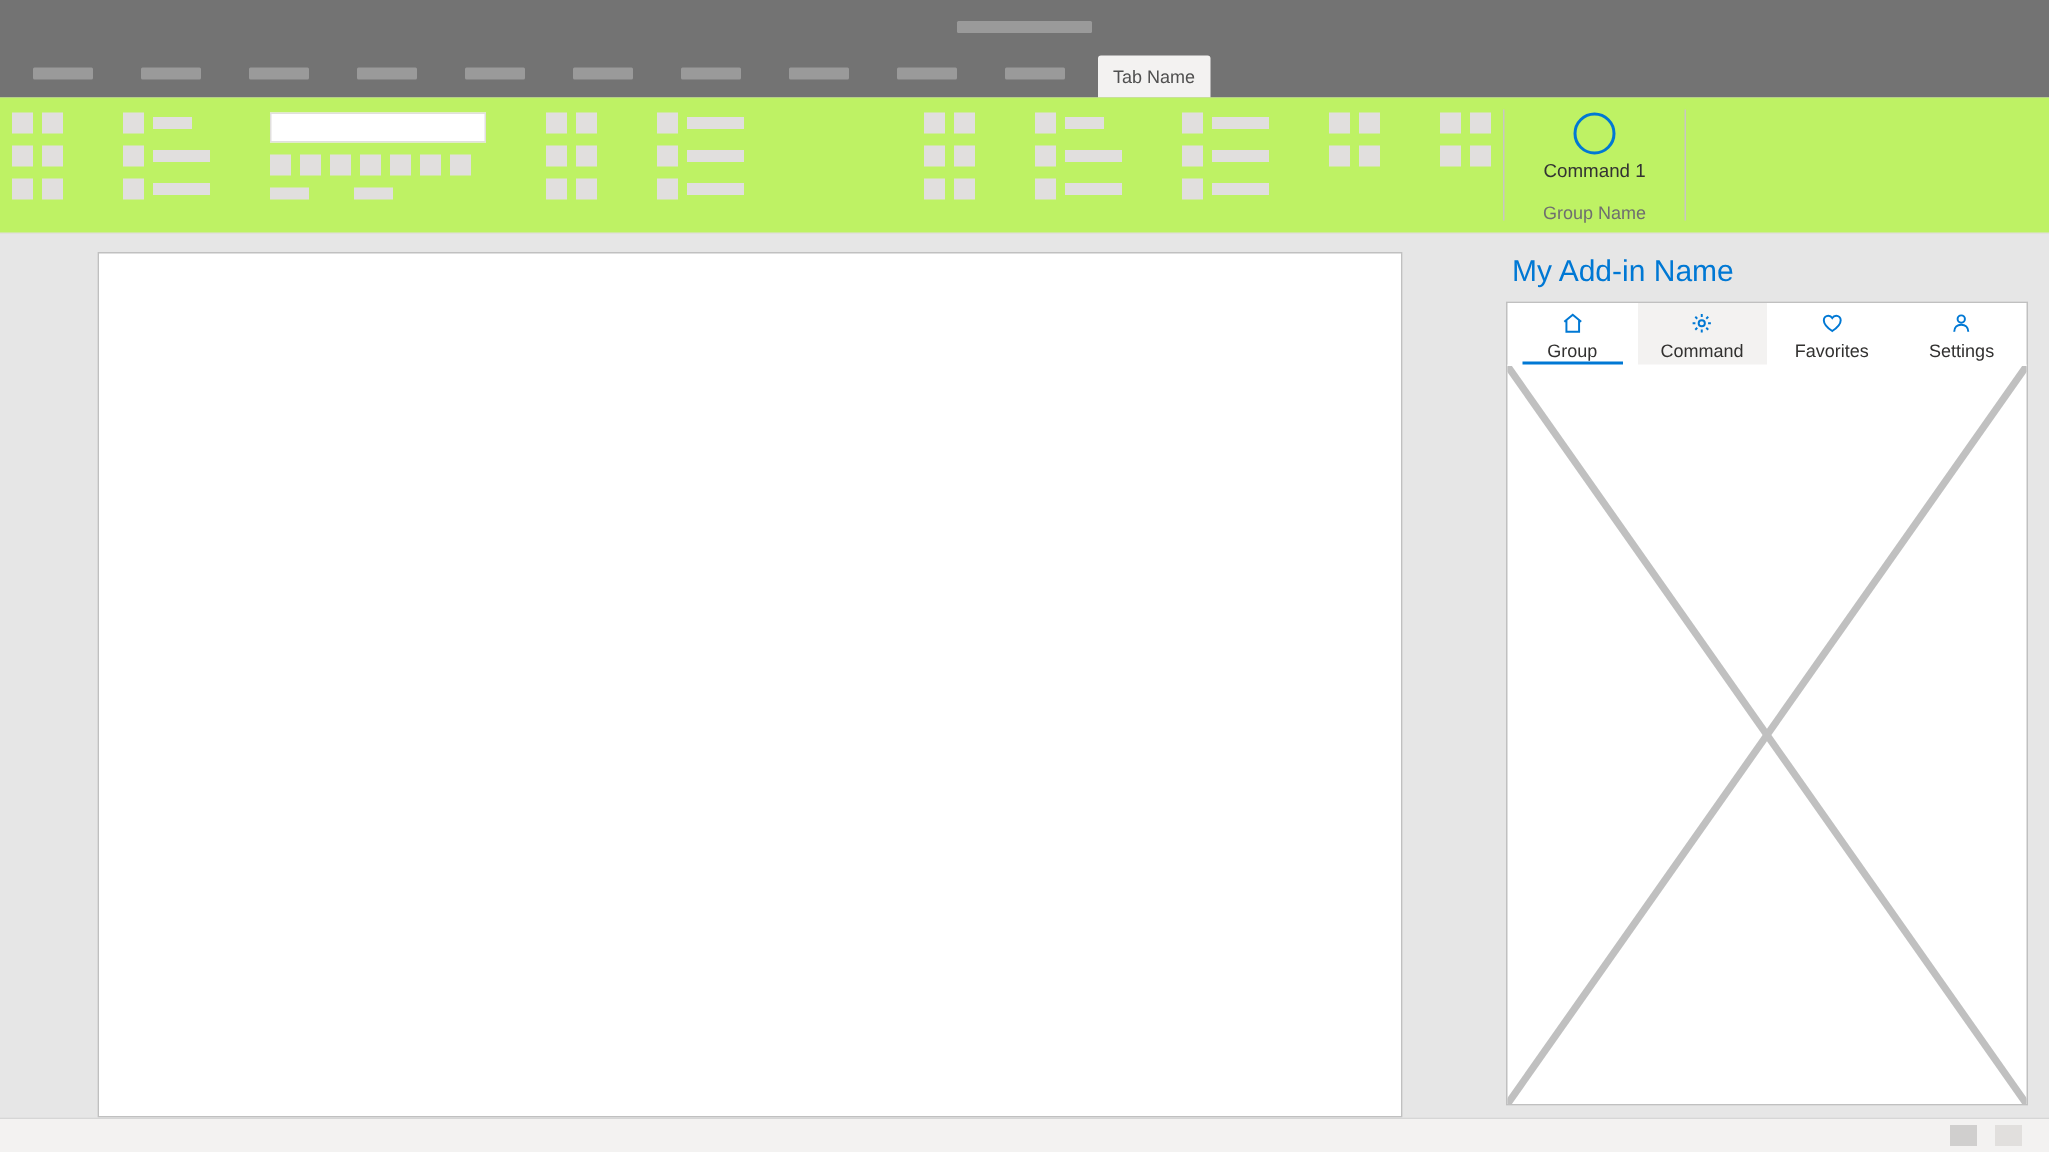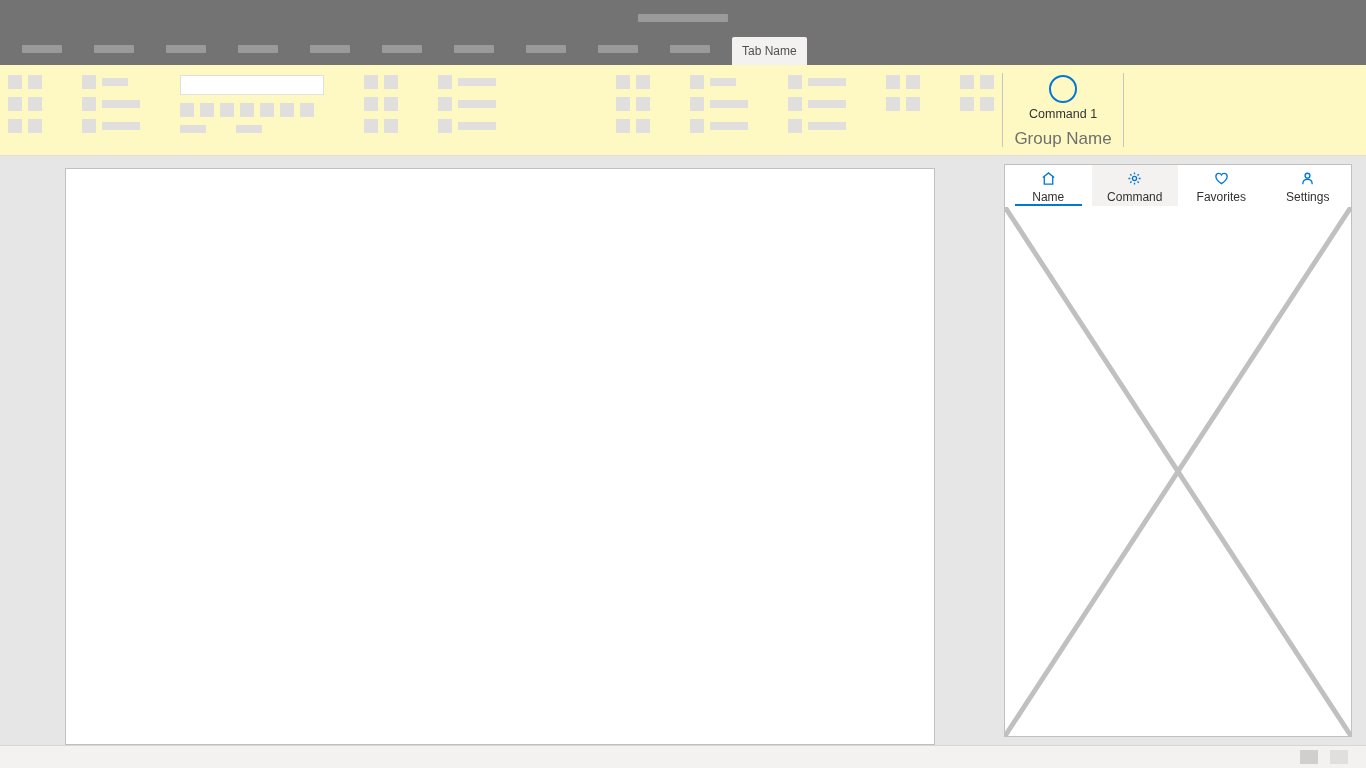--- a/index.html
+++ b/index.html
@@ -20,21 +20,21 @@
   .tabstrip .fake-tab {
     width: 40px; height: 8px; background: #9a9a9a; margin: 0 10px 12px 10px; border-radius: 1px;
   }
   .tabstrip .active-tab {
     background: #f3f2f1; color: #505050; font-size: 12px; padding: 6px 10px 6px 10px; height: 28px;
     display: flex; align-items: center; border-radius: 2px 2px 0 0;
   }
 
   
   .ribbon {
-    width: 100%; height: 91px; background: #fef9c3; display: flex; align-items: stretch; position: relative;
+    width: 100%; height: 91px; background: #bef264; display: flex; align-items: stretch; position: relative;
     border-bottom: 1px solid #e1dfdd;
   }
   .ribbon .fake-groups {
     display: flex; align-items: flex-start; padding: 10px 8px 0 8px; gap: 40px;
   }
   .ribbon .fake-col { display: flex; flex-direction: column; gap: 8px; }
   .ribbon .fake-row { display: flex; gap: 6px; align-items: center; }
   .ribbon .chip-s { width: 14px; height: 14px; background: #e1dfde; }
   .ribbon .chip-m { width: 26px; height: 8px; background: #e1dfde; }
   .ribbon .chip-l { width: 38px; height: 8px; background: #e1dfde; }
@@ -50,21 +50,21 @@
     padding: 8px 22px 2px 22px; position: relative;
   }
   .ribbon .command-btn {
     display: flex; flex-direction: column; align-items: center; gap: 4px; padding: 2px 4px; cursor: pointer;
   }
   .ribbon .command-btn .circle-icon {
     width: 28px; height: 28px; border: 2.5px solid #0078d4; border-radius: 50%;
   }
   .ribbon .command-btn .cmd-label { font-size: 12.5px; color: #333; }
   .ribbon .real-group .group-name {
-    font-size: 17px; color: #6f6f6f; position: absolute; bottom: 6px; left: 0; right: 0; text-align: center;
+    font-size: 12px; color: #6f6f6f; position: absolute; bottom: 6px; left: 0; right: 0; text-align: center;
   }
 
   
   .workarea {
     width: 100%; height: 589px; display: flex; background: #e6e6e6;
   }
   .doc-wrap {
     flex: 1; display: flex; justify-content: center; padding-top: 12px;
   }
   .doc-page {
@@ -288,29 +288,30 @@
 
   <div class="divider"></div>
 </div>
 
 <div class="workarea">
   <div class="doc-wrap">
     <div class="doc-page"></div>
   </div>
 
   <div class="taskpane-wrap">
+    <div class="taskpane-title">My Add-in Name</div>
     <div class="taskpane-body">
       <div class="pivot">
         <div class="pivot-item active">
           <span>
             <svg viewBox="0 0 16 16">
                 <path d="M2 7 L8 2 L14 7 M3.5 6 V14 H12.5 V6"></path>
               </svg>
           </span>
-          <span>Name</span>
+          <span>Group</span>
         </div>
         <div class="pivot-item hover">
           <span>
             <svg viewBox="0 0 16 16">
                 <circle cx="8" cy="8" r="2.2"></circle>
                 <path d="M8 1.5 V3.5 M8 12.5 V14.5 M1.5 8 H3.5 M12.5 8 H14.5 M3.4 3.4 L4.8 4.8 M11.2 11.2 L12.6 12.6 M12.6 3.4 L11.2 4.8 M4.8 11.2 L3.4 12.6"></path>
               </svg>
           </span>
           <span>Command</span>
         </div>

